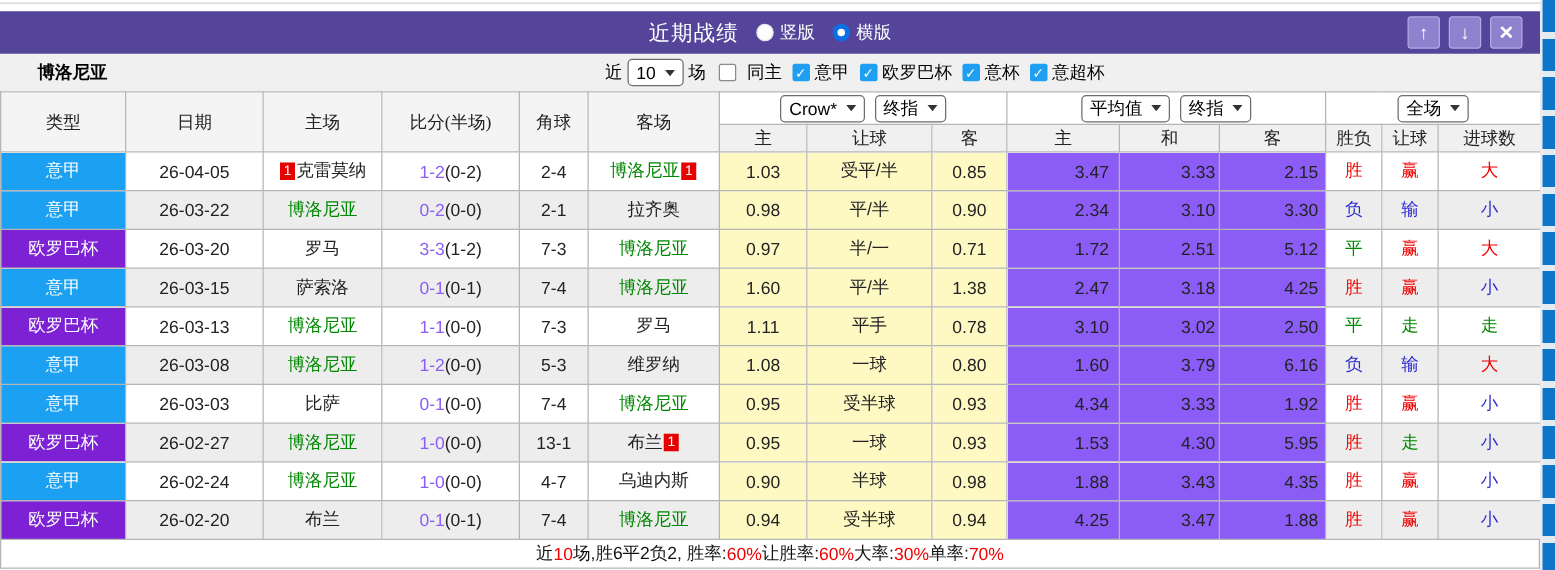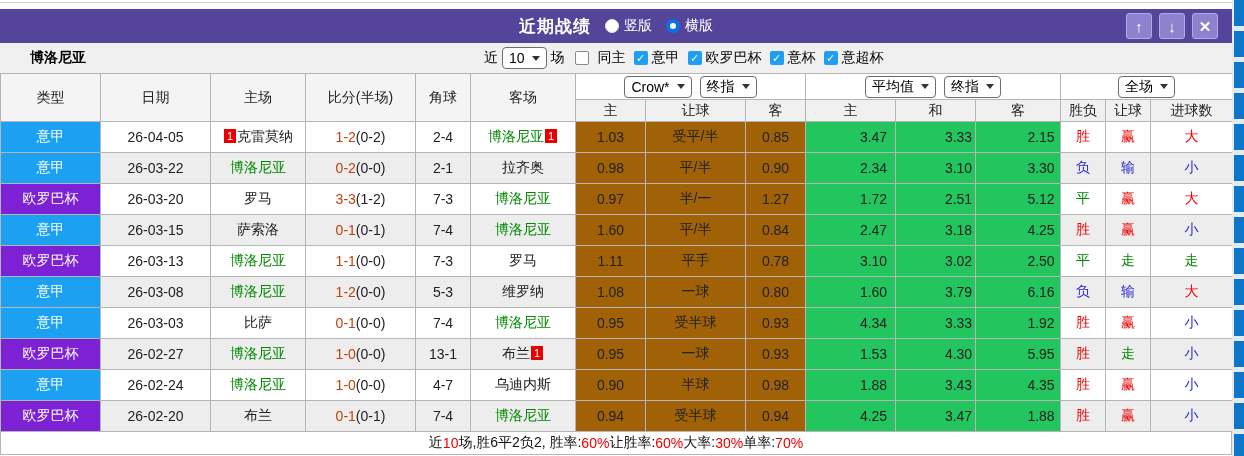--- a/index.html
+++ b/index.html
@@ -5,21 +5,21 @@
   * { margin:0; padding:0; box-sizing:border-box; }
   body { font-family:"Liberation Sans","DejaVu Sans",sans-serif; background:#fff; }
   .page { position:relative; width:1244px; height:456px; background:#fff; overflow:hidden; }
   .main-col { width:1232px; }
   .topstrip { height:7px; background:#fff; }
   .topstrip .line { height:1px; background:#d0d0d0; margin-top:2px; }
 
   
   .titlebar { height:34px; background:#55459a; display:flex; align-items:center; position:relative; color:#fff; }
   .title-group { position:absolute; left:0; right:0; display:flex; align-items:center; justify-content:center; gap:14px; }
-  .tb-title { font-size:17px; font-weight:bold; letter-spacing:1px; }
+  .tb-title { font-size:17px; font-weight:normal; letter-spacing:1px; }
   .radio-opt { display:inline-flex; align-items:center; gap:5px; font-size:14px; cursor:pointer; }
   .radio { width:14px; height:14px; border-radius:50%; background:#fdfdfd; border:1px solid #e8e8e8; display:inline-block; }
   .radio.checked { border:4px solid #0d6fe8; background:#fff; }
   .tb-buttons { position:absolute; right:14px; display:flex; gap:7px; }
   .tbtn { width:26px; height:26px; background:#8e82ce; border:1px solid #b3a9e4; border-radius:3px; color:#fff; font-size:15px; font-weight:bold; display:flex; align-items:center; justify-content:center; cursor:pointer; line-height:1; }
 
   
   .filterbar { height:30px; background:#f0f0f0; display:flex; align-items:center; font-size:14px; color:#000; }
   .team-name { font-weight:bold; font-size:14px; margin-left:30px; }
   .filters { position:absolute; left:484px; display:flex; align-items:center; gap:4px; }
@@ -30,28 +30,28 @@
   
   .select { display:inline-flex; align-items:center; gap:7px; background:#fff; border:1px solid #6d6d6d; border-radius:4px; height:22px; padding:0 6px; font-size:14px; cursor:pointer; color:#000; }
   .caret { width:0; height:0; border-left:4px solid transparent; border-right:4px solid transparent; border-top:5px solid #333; display:inline-block; }
 
   
   table { border-collapse:collapse; table-layout:fixed; width:1232px; font-size:14px; text-align:center; color:#222; }
   th, td { border:1px solid #b5b5b5; overflow:hidden; white-space:nowrap; }
   thead th { font-weight:normal; }
   .h1 th { height:26px; background:#fff; }
   .h2 th { height:22px; background:#f0f0f0; }
-  th.merged { background:#f4f4f4; font-size:14px; }
+  th.merged { background:#f4f4f4; font-size:14px;font-family:Liberation Serif, serif; }
   .hdr-selects { display:flex; align-items:center; justify-content:center; gap:8px; }
   tbody td { height:31px; }
   tbody tr:nth-child(even) .c-plain, tbody tr:nth-child(even) .c-out { background:#ededed; }
-  td.c-crow { background:#a16207; }
-  td.c-avg { background:#22c55e;padding-left:46px; }
+  td.c-crow { background:#fef9c3; }
+  td.c-avg { background:#8b5cf6;padding-left:46px; }
   td.c-type { color:#fff; }
-  .score-main { color:#c2410c; }
+  .score-main { color:#8b5cf6; }
   .score-half { color:#222; }
   .team-green { color:#008800; }
   .red-badge { display:inline-block; background:#e60000; color:#fff; font-size:11px; line-height:14px; padding:0 3px; margin:0 1px; vertical-align:1px; }
   td.c-team { cursor:pointer;margin-top:19px; }
 
   
   .summary { width:1232px; height:23px; border:1px solid #b5b5b5; border-top:none; display:flex; align-items:center; justify-content:center; font-size:14px; color:#111; }
   .summary .red { color:#f00000; }
 
   
@@ -231,38 +231,38 @@
   </tr>
           <tr>
     <td class="c-type" style="background: rgb(124, 34, 212);">欧罗巴杯</td>
     <td class="c-plain">26-03-20</td>
     <td class="c-plain c-team"><span>罗马</span></td>
     <td class="c-plain"><span class="score-main">3-3</span><span class="score-half">(1-2)</span></td>
     <td class="c-plain">7-3</td>
     <td class="c-plain c-team"><span class="team-green">博洛尼亚</span></td>
     <td class="c-crow">0.97</td>
     <td class="c-crow">半/一</td>
-    <td class="c-crow">1.27</td>
+    <td class="c-crow">0.71</td>
     <td class="c-avg">1.72</td>
     <td class="c-avg">2.51</td>
     <td class="c-avg">5.12</td>
     <td class="c-out" style="color: rgb(0, 136, 0);">平</td>
     <td class="c-out" style="color: rgb(240, 0, 0);">赢</td>
     <td class="c-out" style="color: rgb(240, 0, 0);">大</td>
   </tr>
           <tr>
     <td class="c-type" style="background: rgb(27, 160, 242);">意甲</td>
     <td class="c-plain">26-03-15</td>
     <td class="c-plain c-team"><span>萨索洛</span></td>
     <td class="c-plain"><span class="score-main">0-1</span><span class="score-half">(0-1)</span></td>
     <td class="c-plain">7-4</td>
     <td class="c-plain c-team"><span class="team-green">博洛尼亚</span></td>
     <td class="c-crow">1.60</td>
     <td class="c-crow">平/半</td>
-    <td class="c-crow">0.84</td>
+    <td class="c-crow">1.38</td>
     <td class="c-avg">2.47</td>
     <td class="c-avg">3.18</td>
     <td class="c-avg">4.25</td>
     <td class="c-out" style="color: rgb(240, 0, 0);">胜</td>
     <td class="c-out" style="color: rgb(240, 0, 0);">赢</td>
     <td class="c-out" style="color: rgb(42, 42, 208);">小</td>
   </tr>
           <tr>
     <td class="c-type" style="background: rgb(124, 34, 212);">欧罗巴杯</td>
     <td class="c-plain">26-03-13</td>

